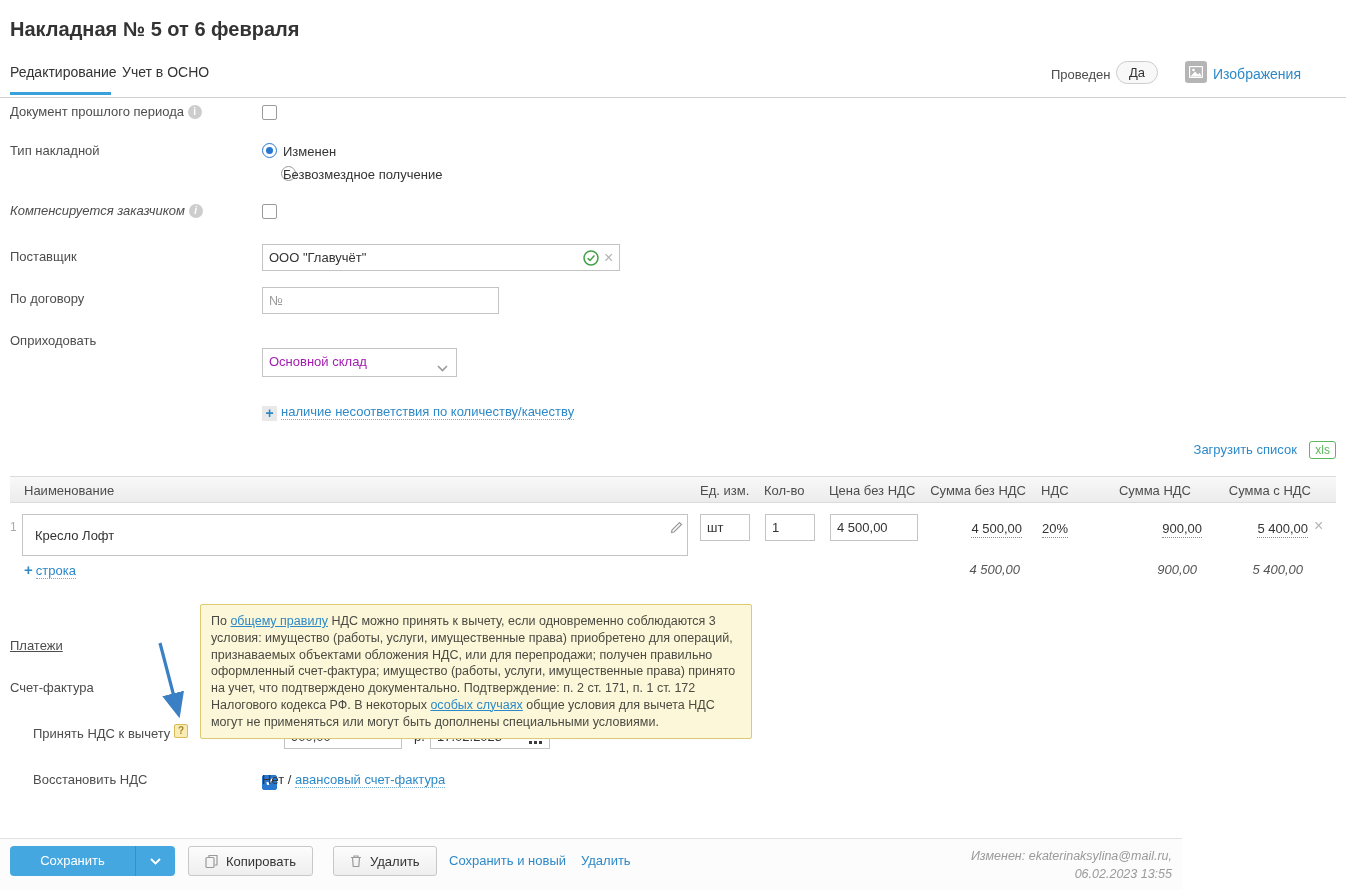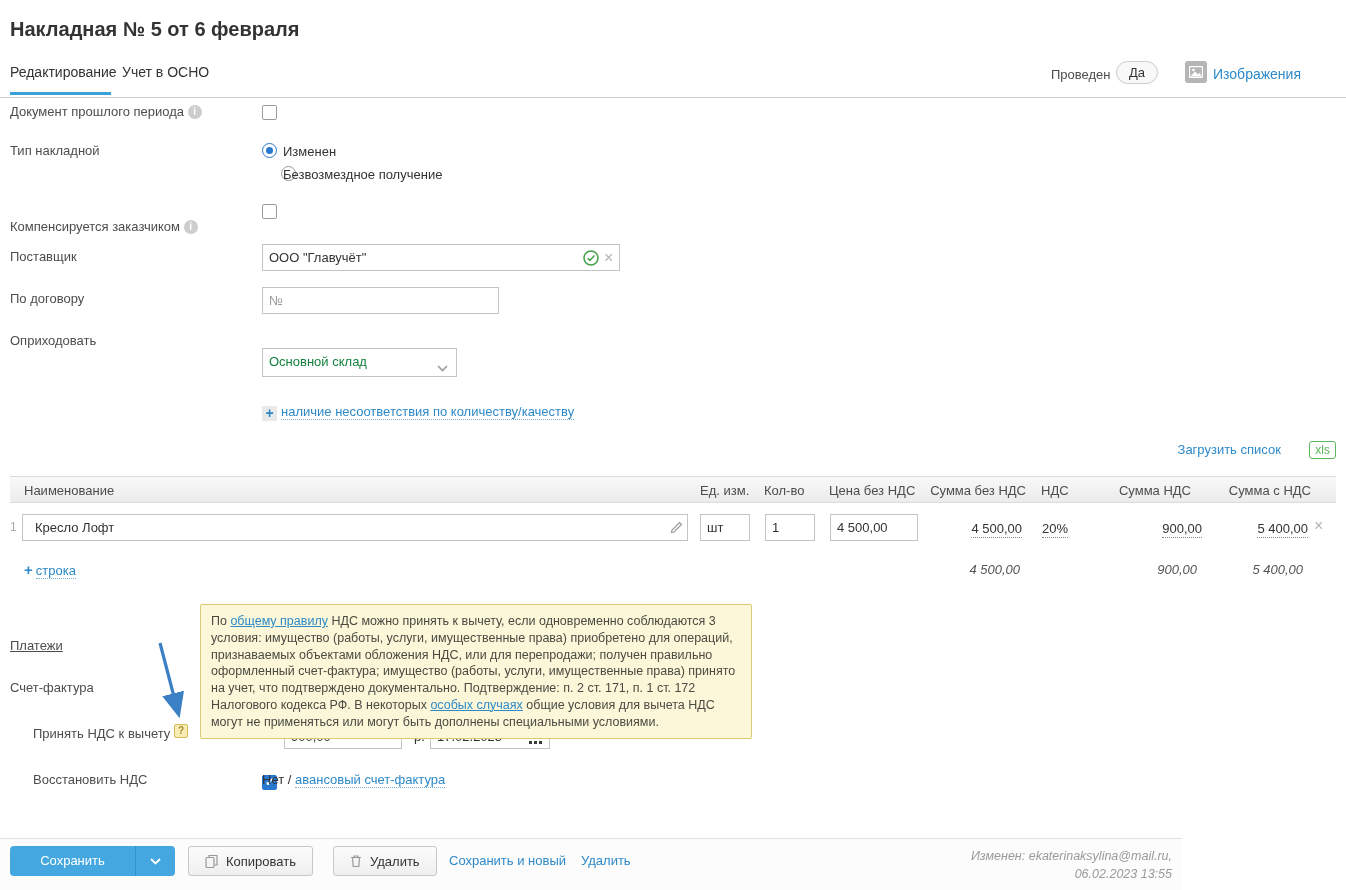--- a/index.html
+++ b/index.html
@@ -19,21 +19,21 @@
   .txtinput::placeholder { color:#9a9a9a; }
   .checkbox { display:inline-block; width:15px; height:15px; border:1px solid #9b9b9b; border-radius:2px; background:#fff; cursor:pointer; }
   .checkbox.checked { background:#2878d0; border-color:#2878d0; position:relative; }
   .checkbox.checked::after { content:"✓"; position:absolute; left:2px; top:-1px; color:#fff; font-size:12px; font-weight:bold; }
   .radio { display:inline-block; width:15px; height:15px; border:1px solid #9b9b9b; border-radius:50%; background:#fff; cursor:pointer; position:relative; }
   .radio.selected { border-color:#2878d0; }
   .radio.selected::after { content:""; position:absolute; left:3px; top:3px; width:7px; height:7px; border-radius:50%; background:#2878d0; }
   .info-icon { display:inline-block; width:14px; height:14px; border-radius:50%; background:#cdcdcd; color:#fff; font-size:10px; font-weight:bold; text-align:center; line-height:14px; vertical-align:1px; }
   .help-icon { display:inline-block; width:14px; height:14px; background:#f8ecb4; border:1px solid #d6bb58; border-radius:2px; color:#a9882c; font-size:10px; font-weight:bold; text-align:center; line-height:12px; cursor:pointer; }
   .pill-btn { display:inline-block; border:1px solid #ccc; border-radius:12px; background:#f8f8f8; font-size:13px; color:#333; padding:3px 12px; cursor:pointer; }
-  .select { border:1px solid #c4c4c4; background:#fff; font-size:13px; color:#15803d; padding:5px 6px; cursor:pointer; position:relative; }
+  .select { border:1px solid #c4c4c4; background:#fff; font-size:13px; color:#a21caf; padding:5px 6px; cursor:pointer; position:relative; }
   .select .chev { position:absolute; right:8px; top:11px; }
   .thead { background:linear-gradient(#f8f8f8,#ececec); border-top:1px solid #dcdcdc; border-bottom:1px solid #dcdcdc; }
   .th { position:absolute; font-size:13px; color:#4d4d4d; top:6px; }
   .cellval { font-size:13px; color:#333; border-bottom:1px dotted #8a8a8a; padding-bottom:1px; cursor:pointer; }
   .totals { font-size:13px; color:#555; font-style:italic; }
   .xls-badge { display:inline-block; border:1px solid #5cb85c; color:#5cb85c; border-radius:3px; font-size:12px; padding:1px 5px; }
   .tooltip { background:#fcf7d9; border:1px solid #ddca74; border-radius:2px; padding:8px 10px; width:552px; font-size:12.5px; line-height:1.34; color:#4a4a42; z-index:5; }
   .tooltip a { color:#2d89c8; text-decoration:underline; cursor:pointer; }
   .x-icon { color:#b3b3b3; font-size:16px; cursor:pointer; line-height:1; }
   .btn-gray { display:inline-flex; align-items:center; gap:8px; background:linear-gradient(#fcfcfc,#eee); border:1px solid #c8c8c8; border-radius:3px; font-size:13px; color:#333; height:30px; padding:0 16px; cursor:pointer; }
@@ -76,21 +76,21 @@
     <span class="info-icon">i</span>
   </div>
   <span class="abs checkbox" style="left:262px; top:105px;"></span>
 
   <div class="abs label" style="left:10px; top:143px;">Тип накладной</div>
   <span class="abs radio selected" style="left:262px; top:143px;"></span>
   <div class="abs label" style="left:283px; top:144px; color:#333;">Изменен</div>
   <span class="abs radio" style="left:262px; top:166px;"></span>
   <div class="abs label" style="left:283px; top:167px; color:#333;">Безвозмездное получение</div>
 
-  <div class="abs label" style="left:10px; top:219px;">
+  <div class="abs label" style="left:10px; top:203px;font-style:italic;">
     <span>Компенсируется заказчиком</span>
     <span class="info-icon">i</span>
   </div>
   <span class="abs checkbox" style="left:262px; top:204px;"></span>
 
   <div class="abs label" style="left:10px; top:249px;">Поставщик</div>
   <input class="abs txtinput" style="left: 262px; top: 244px; width: 358px; height: 27px; padding-right: 46px;" value="ООО &quot;Главучёт&quot;">
   <span class="abs" style="left:583px; top:250px;">
     <svg width="16" height="16" viewBox="0 0 16 16">
         <circle cx="8" cy="8" r="7" fill="none" stroke="#43a047" stroke-width="1.5"></circle>
@@ -111,40 +111,40 @@
         </svg>
     </span>
   </div>
 
   <div class="abs" style="left:262px; top:402px;">
     <span class="plus-box">+</span><a class="link dotted">наличие несоответствия по количеству/качеству</a>
   </div>
 
   
   <div class="abs" style="left:0; top:440px; width:1336px; text-align:right;">
-    <a class="link" style="margin-right:24px;">Загрузить список</a>
+    <a class="link" style="margin-right:8px;">Загрузить список</a>
     <span class="xls-badge">xls</span>
   </div>
 
   
   <div class="abs thead" style="left:10px; top:476px; width:1326px; height:27px;">
     <div class="th" style="left:14px;">Наименование</div>
     <div class="th" style="left:690px;">Ед. изм.</div>
     <div class="th" style="left:754px;">Кол-во</div>
     <div class="th" style="left:819px;">Цена без НДС</div>
     <div class="th" style="left:906px; width:110px; text-align:right;">Сумма без НДС</div>
     <div class="th" style="left:1031px;">НДС</div>
     <div class="th" style="left:1095px; width:100px; text-align:center;">Сумма НДС</div>
     <div class="th" style="left:1201px; width:100px; text-align:right;">Сумма с НДС</div>
   </div>
 
   
   <div>
     <div class="abs" style="left:10px; top:520px; font-size:12px; color:#aaa;">1</div>
-    <input class="abs txtinput" style="left: 22px; top: 514px; width: 666px; height: 27px; padding-right: 26px; padding-left: 12px;" value="Кресло Лофт">
+    <input class="abs txtinput" style="left: 22px; top: 514px; width: 666px; height: 42px; padding-right: 26px; padding-left: 12px;" value="Кресло Лофт">
     <span class="abs" style="left:670px; top:520px; cursor:pointer;">
       <svg width="13" height="13" viewBox="0 0 13 13">
           <path d="M1.5 11.5 L2 9 L9.5 1.5 L11.5 3.5 L4 11 Z" fill="none" stroke="#9a9a9a" stroke-width="1.2"></path>
         </svg>
     </span>
     <input class="abs txtinput" style="left: 700px; top: 514px; width: 50px; height: 27px;" value="шт">
     <input class="abs txtinput" style="left: 765px; top: 514px; width: 50px; height: 27px;" value="1">
     <input class="abs txtinput" style="left: 830px; top: 514px; width: 88px; height: 27px;" value="4 500,00">
     <div class="abs" style="left:922px; top:519px; width:100px; text-align:right;"><span class="cellval">4 500,00</span></div>
     <div class="abs" style="left:1042px; top:519px;"><span class="cellval">20%</span></div>

